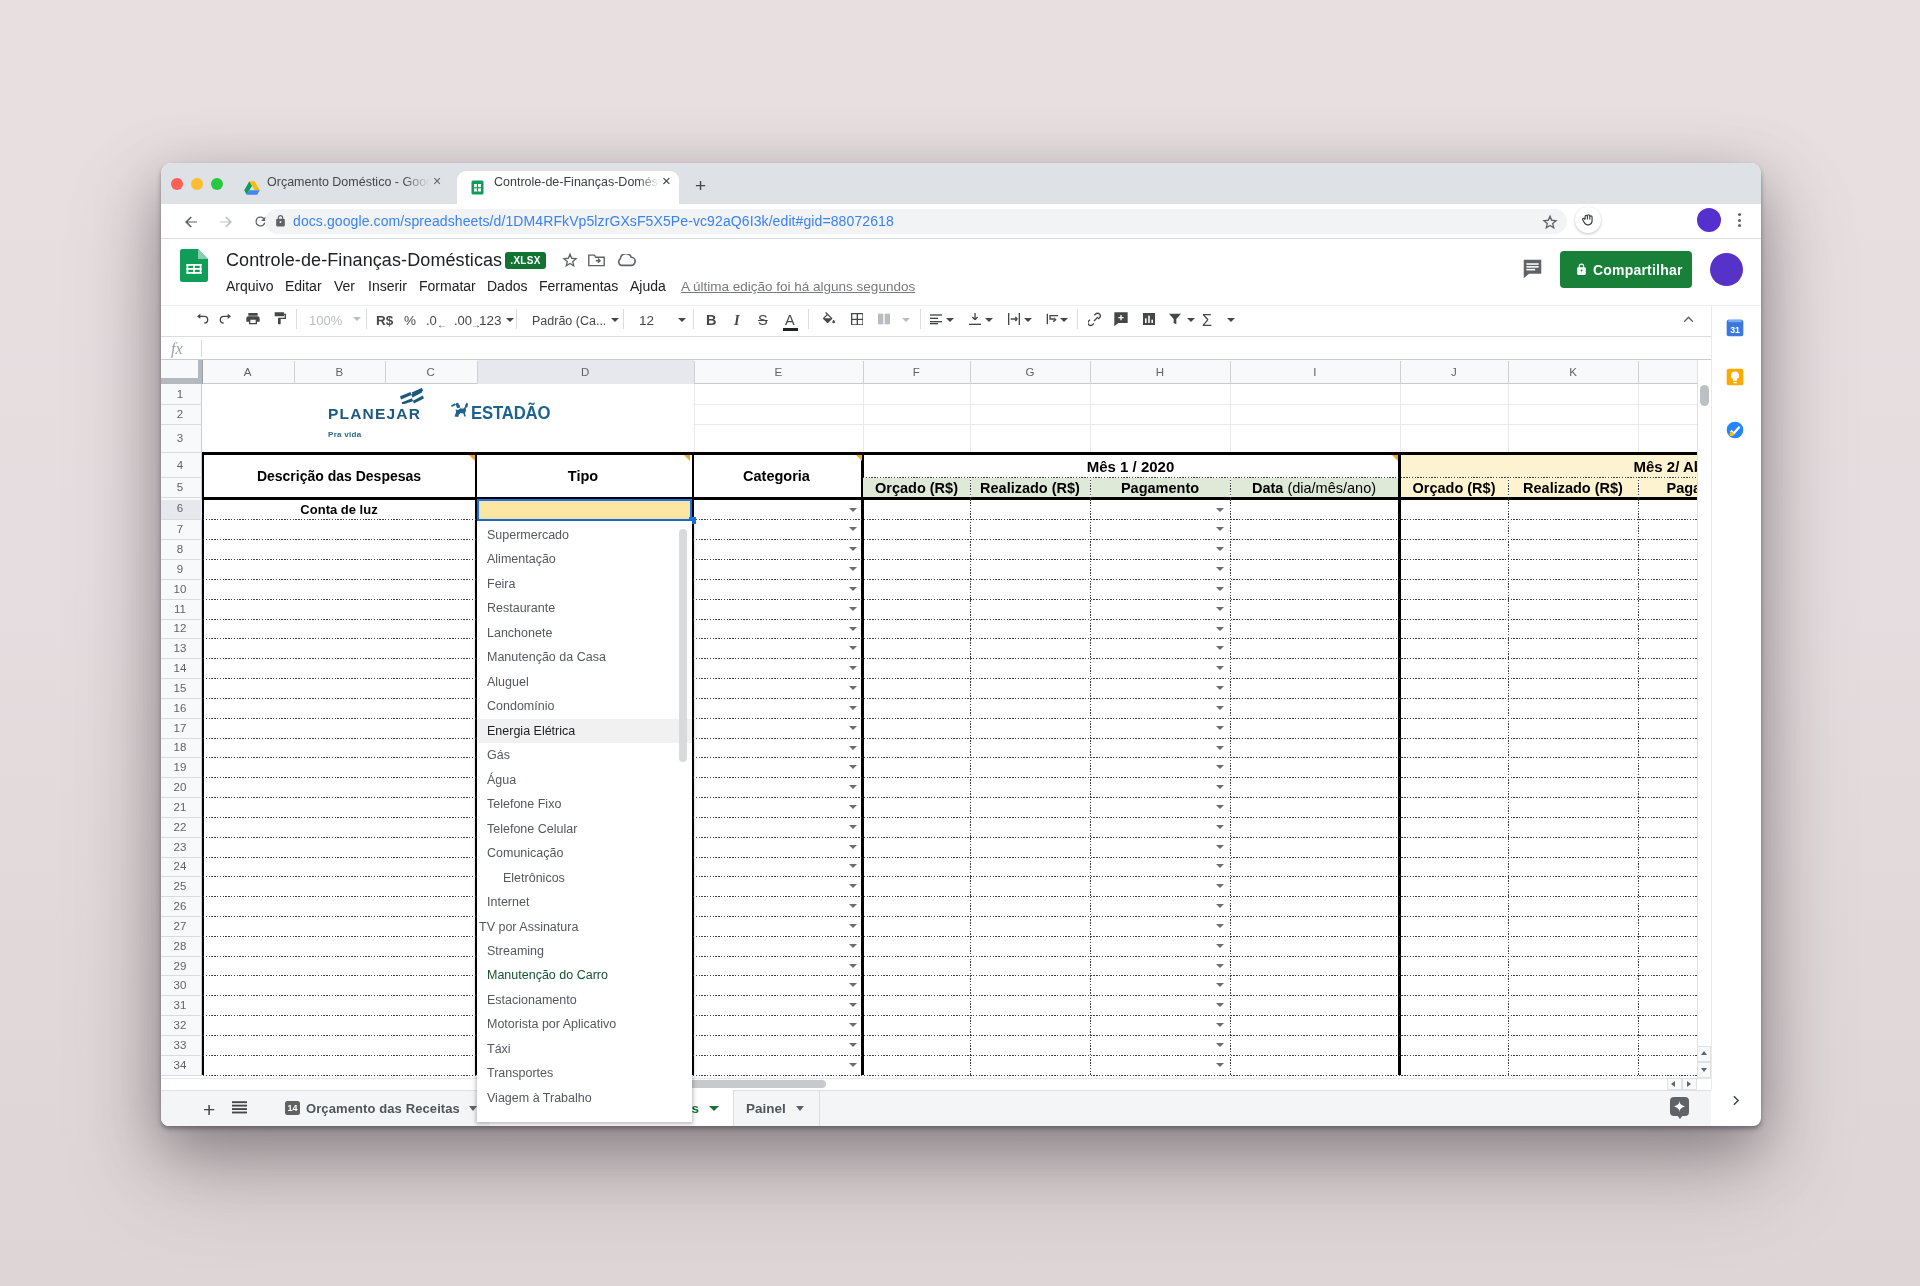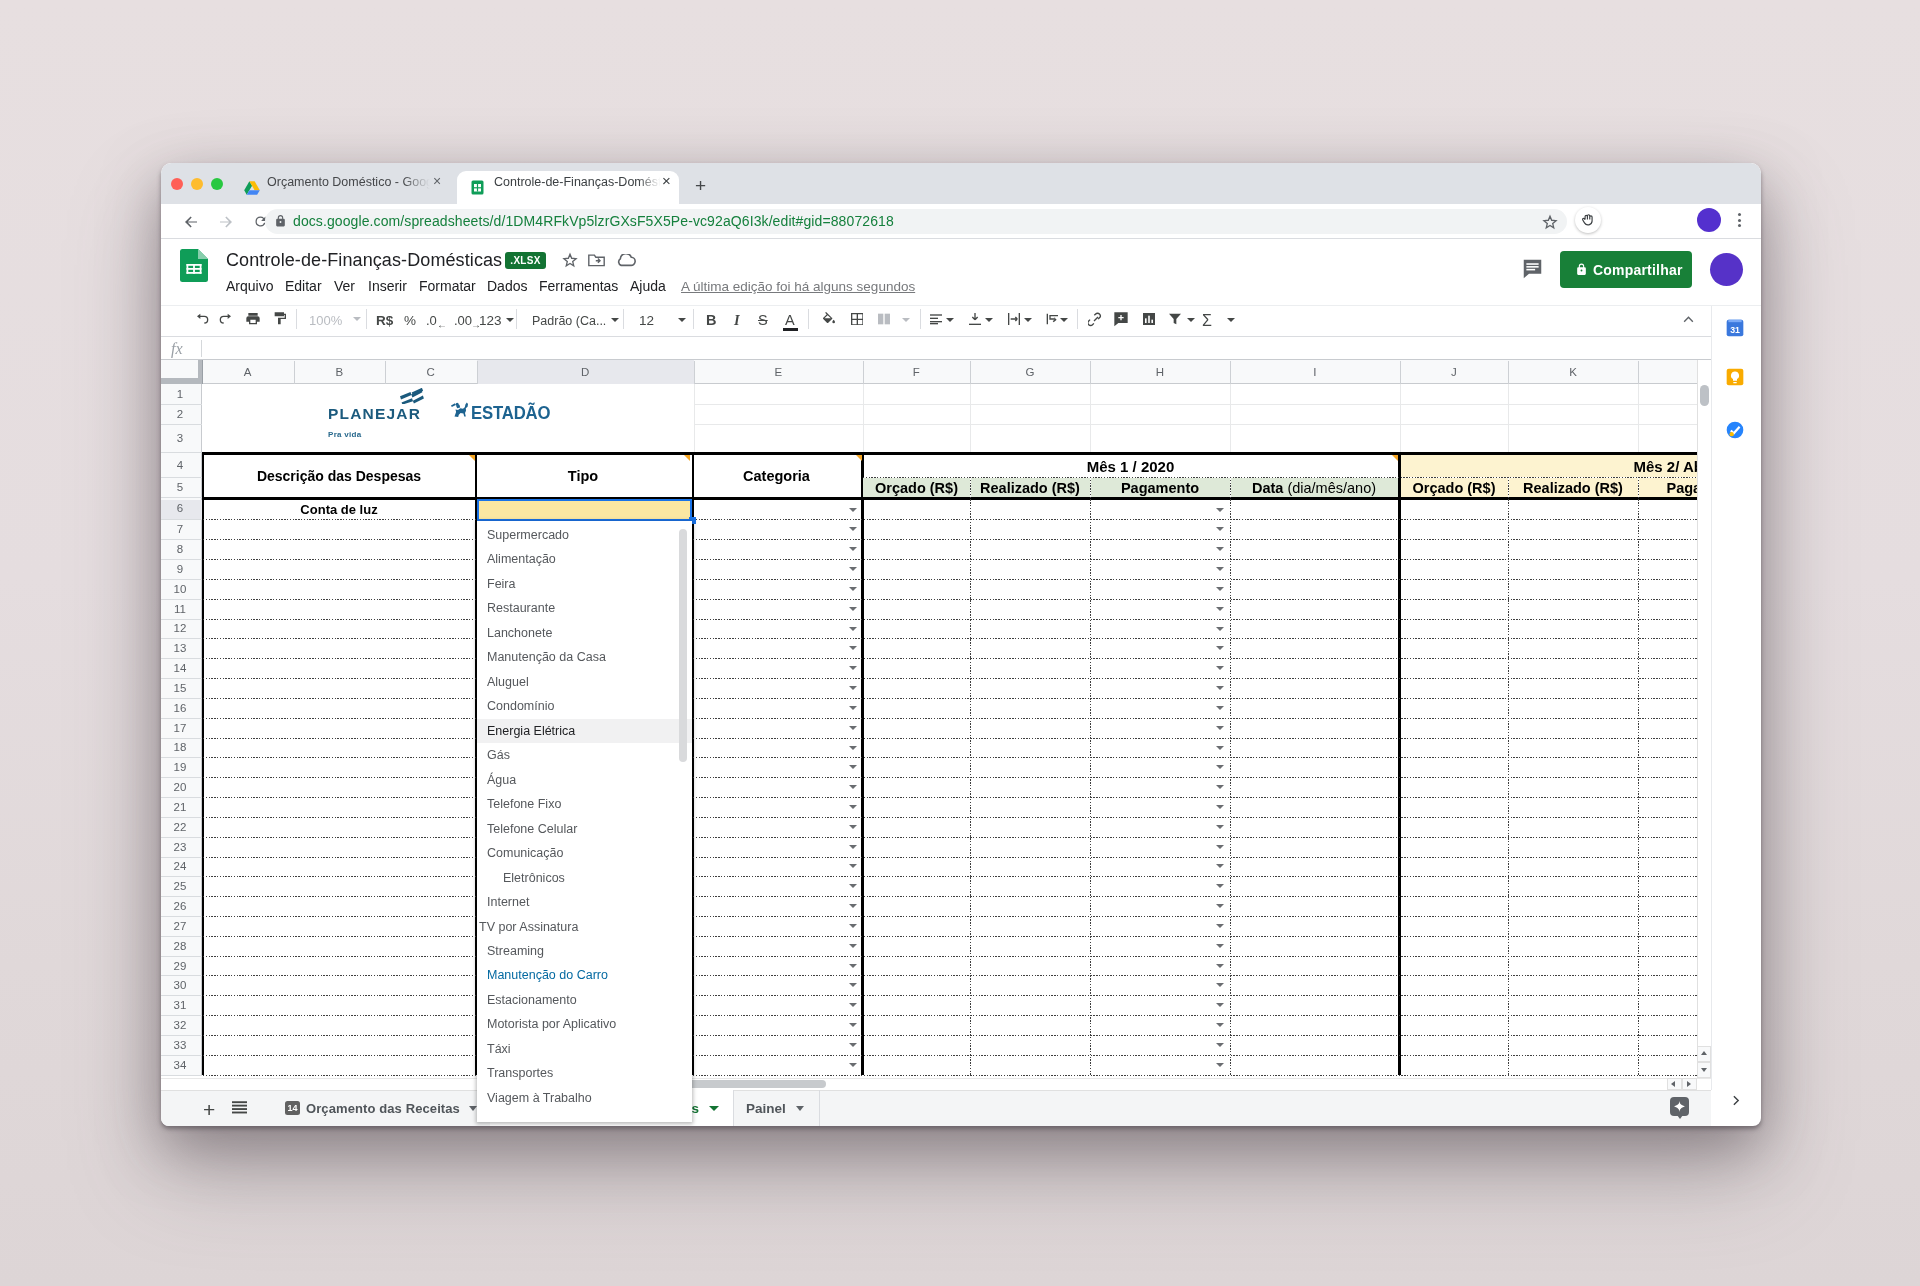--- a/index.html
+++ b/index.html
@@ -42,21 +42,21 @@
 <svg style="position:absolute;left:57px;top:51px" width="16" height="16" viewBox="0 0 16 16">
       <path d="M2 7h9.1L7.3 3.2 8.4 2 14 7.6l-5.6 5.6-1.1-1.2 3.8-3.8H2z" fill="#bdc1c6" transform="translate(0,0.4)"></path>
     </svg>
 <svg style="position:absolute;left:92px;top:51px" width="15" height="15" viewBox="0 0 24 24">
       <path fill="#5f6368" d="M17.65 6.35A7.96 7.96 0 0 0 12 4a8 8 0 1 0 7.73 10h-2.08A6 6 0 1 1 12 6c1.66 0 3.14.69 4.22 1.78L13 11h7V4z"></path>
     </svg>
 <div style="left:104px;top:45.5px;width:1302px;height:25px;background:#f1f3f4;border-radius:13px;"></div>
 <svg style="position:absolute;left:113px;top:51px" width="13" height="14" viewBox="0 0 24 24">
       <path fill="#5f6368" d="M18 8h-1V6a5 5 0 0 0-10 0v2H6a2 2 0 0 0-2 2v10a2 2 0 0 0 2 2h12a2 2 0 0 0 2-2V10a2 2 0 0 0-2-2zM9 6a3 3 0 0 1 6 0v2H9zm3 9.5a1.7 1.7 0 1 1 0-3.4 1.7 1.7 0 0 1 0 3.4z"></path>
     </svg>
-<div class="txt" style="left:132px;top:50px;font-size:14px;color:#15803d;letter-spacing:.1px;">docs.google.com/spreadsheets/d/1DM4RFkVp5lzrGXsF5X5Pe-vc92aQ6I3k/edit#gid=88072618</div>
+<div class="txt" style="left:132px;top:50px;font-size:14px;color:#3b82f6;letter-spacing:.1px;">docs.google.com/spreadsheets/d/1DM4RFkVp5lzrGXsF5X5Pe-vc92aQ6I3k/edit#gid=88072618</div>
 <svg style="position:absolute;left:1381px;top:50.5px" width="16" height="16" viewBox="0 0 24 24">
       <path fill="none" stroke="#5f6368" stroke-width="2" d="M12 17.3l-5.6 3.4 1.5-6.4-5-4.3 6.6-.6L12 3.4l2.5 6 6.6.6-5 4.3 1.5 6.4z"></path>
     </svg>
 <div style="left:1414px;top:44px;width:26px;height:26px;border-radius:50%;background:#fff;box-shadow:0 1px 3px rgba(0,0,0,.25);"></div>
 <svg style="position:absolute;left:1420px;top:50px" width="14" height="14" viewBox="0 0 24 24">
       <path fill="none" stroke="#3c4043" stroke-width="2" d="M7 11V6a2 2 0 0 1 4 0v5m0-3V5a2 2 0 0 1 4 0v6m0-4a2 2 0 0 1 4 0v7a7 7 0 0 1-13 3l-3-5a1.8 1.8 0 0 1 3-2l1 1.5"></path>
     </svg>
 <div style="left:1536px;top:45px;width:24px;height:24px;border-radius:50%;background:#5430ce;"></div>
 <div style="left:1577px;top:50px;width:3.4px;height:3.4px;border-radius:50%;background:#5f6368;"></div>
 <div style="left:1577px;top:55.5px;width:3.4px;height:3.4px;border-radius:50%;background:#5f6368;"></div>
@@ -537,21 +537,21 @@
       <div style="left:0;top:197.66px;width:215px;height:24.47px;background:#f1f1f2;display:flex;align-items:center;padding-left:10px;font-size:12.5px;color:#202124;white-space:nowrap;overflow:hidden;">Energia Elétrica</div>
       <div style="left:0;top:222.13px;width:215px;height:24.47px;display:flex;align-items:center;padding-left:10px;font-size:12.5px;color:#55585c;white-space:nowrap;overflow:hidden;">Gás</div>
       <div style="left:0;top:246.6px;width:215px;height:24.47px;display:flex;align-items:center;padding-left:10px;font-size:12.5px;color:#55585c;white-space:nowrap;overflow:hidden;">Água</div>
       <div style="left:0;top:271.07px;width:215px;height:24.47px;display:flex;align-items:center;padding-left:10px;font-size:12.5px;color:#55585c;white-space:nowrap;overflow:hidden;">Telefone Fixo</div>
       <div style="left:0;top:295.54px;width:215px;height:24.47px;display:flex;align-items:center;padding-left:10px;font-size:12.5px;color:#55585c;white-space:nowrap;overflow:hidden;">Telefone Celular</div>
       <div style="left:0;top:320.01px;width:215px;height:24.47px;display:flex;align-items:center;padding-left:10px;font-size:12.5px;color:#55585c;white-space:nowrap;overflow:hidden;">Comunicação</div>
       <div style="left:0;top:344.48px;width:215px;height:24.47px;display:flex;align-items:center;padding-left:26px;font-size:12.5px;color:#55585c;white-space:nowrap;overflow:hidden;">Eletrônicos</div>
       <div style="left:0;top:368.95px;width:215px;height:24.47px;display:flex;align-items:center;padding-left:10px;font-size:12.5px;color:#55585c;white-space:nowrap;overflow:hidden;">Internet</div>
       <div style="left:0;top:393.42px;width:215px;height:24.47px;display:flex;align-items:center;padding-left:2px;font-size:12.5px;color:#55585c;white-space:nowrap;overflow:hidden;">TV por Assinatura</div>
       <div style="left:0;top:417.89px;width:215px;height:24.47px;display:flex;align-items:center;padding-left:10px;font-size:12.5px;color:#55585c;white-space:nowrap;overflow:hidden;">Streaming</div>
-      <div style="left:0;top:442.36px;width:215px;height:24.47px;display:flex;align-items:center;padding-left:10px;font-size:12.5px;color:#0369a1;white-space:nowrap;overflow:hidden;">Manutenção do Carro</div>
+      <div style="left:0;top:442.36px;width:215px;height:24.47px;display:flex;align-items:center;padding-left:10px;font-size:12.5px;color:#14532d;white-space:nowrap;overflow:hidden;">Manutenção do Carro</div>
       <div style="left:0;top:466.83px;width:215px;height:24.47px;display:flex;align-items:center;padding-left:10px;font-size:12.5px;color:#55585c;white-space:nowrap;overflow:hidden;">Estacionamento</div>
       <div style="left:0;top:491.3px;width:215px;height:24.47px;display:flex;align-items:center;padding-left:10px;font-size:12.5px;color:#55585c;white-space:nowrap;overflow:hidden;">Motorista por Aplicativo</div>
       <div style="left:0;top:515.77px;width:215px;height:24.47px;display:flex;align-items:center;padding-left:10px;font-size:12.5px;color:#55585c;white-space:nowrap;overflow:hidden;">Táxi</div>
       <div style="left:0;top:540.24px;width:215px;height:24.47px;display:flex;align-items:center;padding-left:10px;font-size:12.5px;color:#55585c;white-space:nowrap;overflow:hidden;">Transportes</div>
       <div style="left:0;top:564.71px;width:215px;height:24.47px;display:flex;align-items:center;padding-left:10px;font-size:12.5px;color:#55585c;white-space:nowrap;overflow:hidden;">Viagem à Trabalho</div>
       <div style="left:0;top:595.18px;width:215px;height:24.47px;display:flex;align-items:center;padding-left:10px;font-size:12.5px;color:#55585c;white-space:nowrap;overflow:hidden;">Material Escolar</div>
       <div style="left:202px;top:8.1px;width:8px;height:233px;background:#d9dadc;border-radius:4px;"></div>
     </div>
 </div>
 </body></html>

